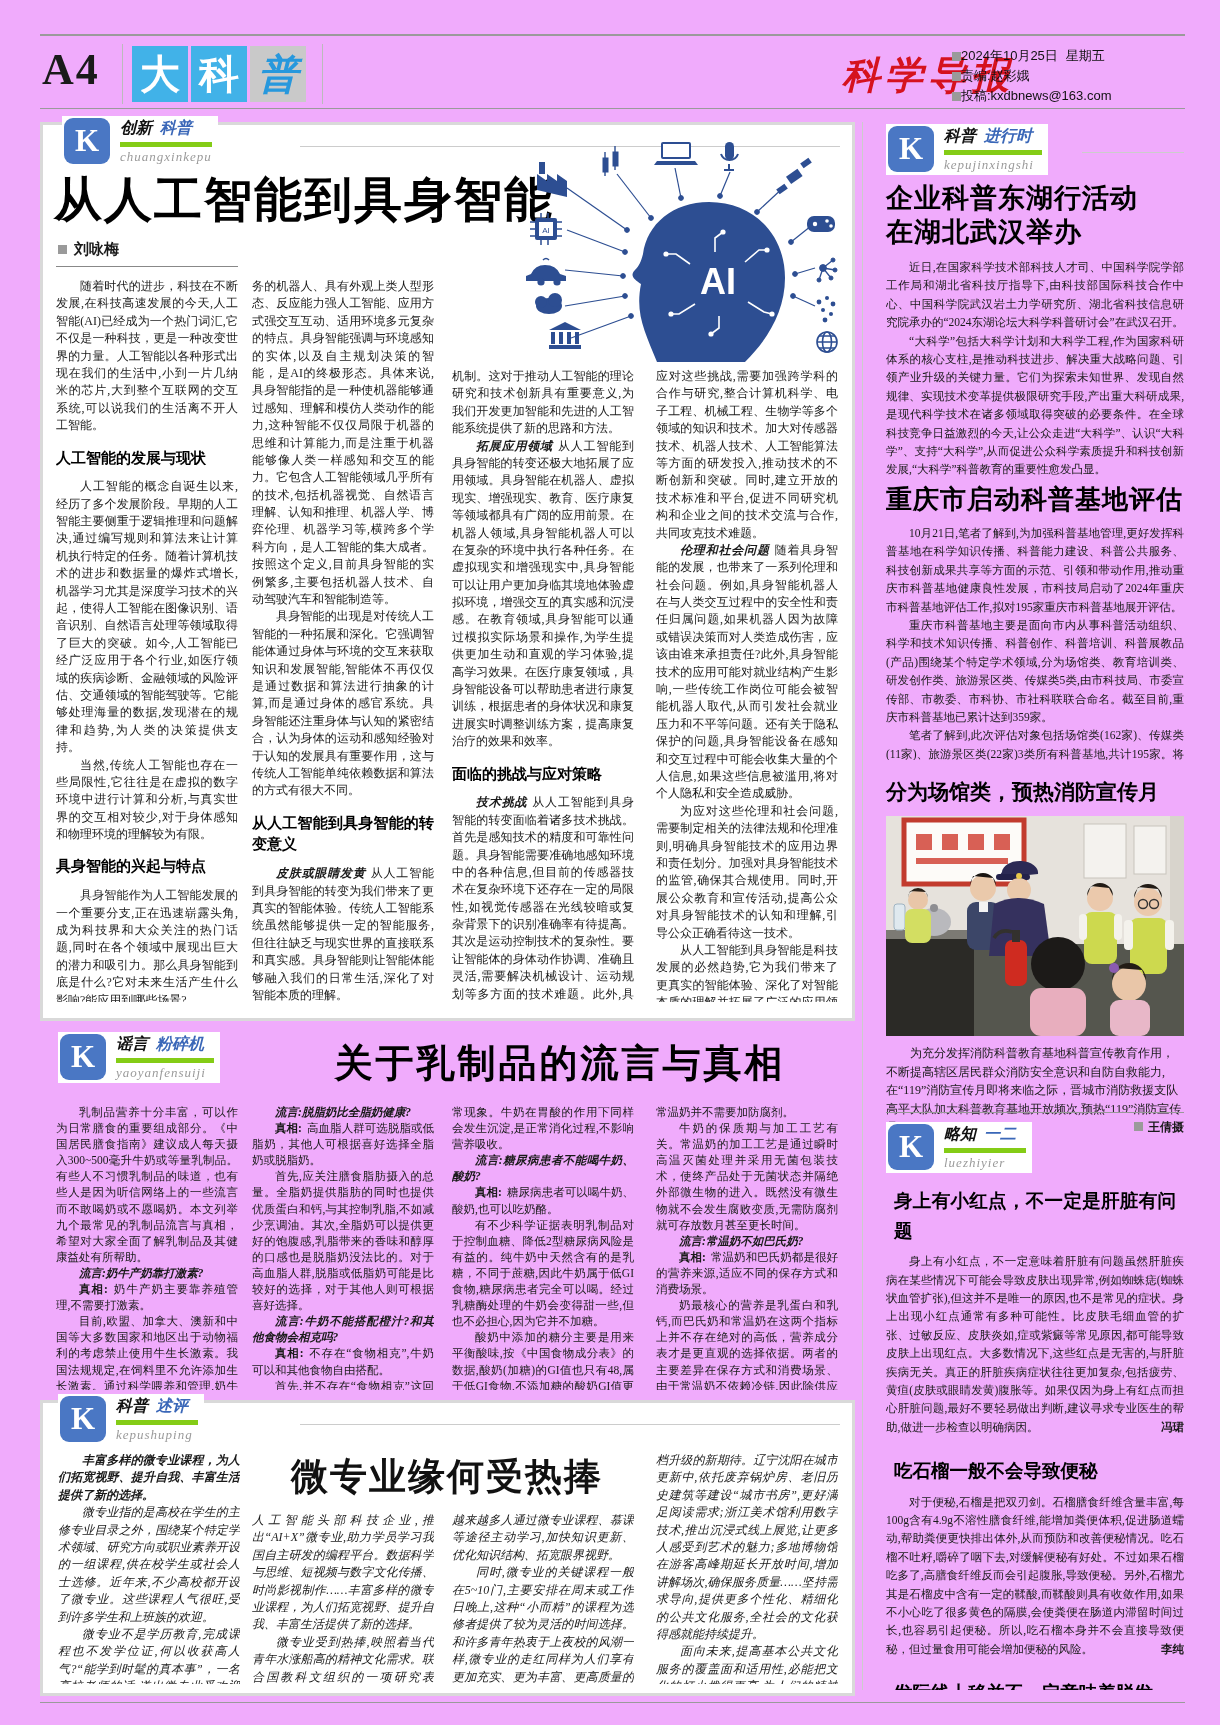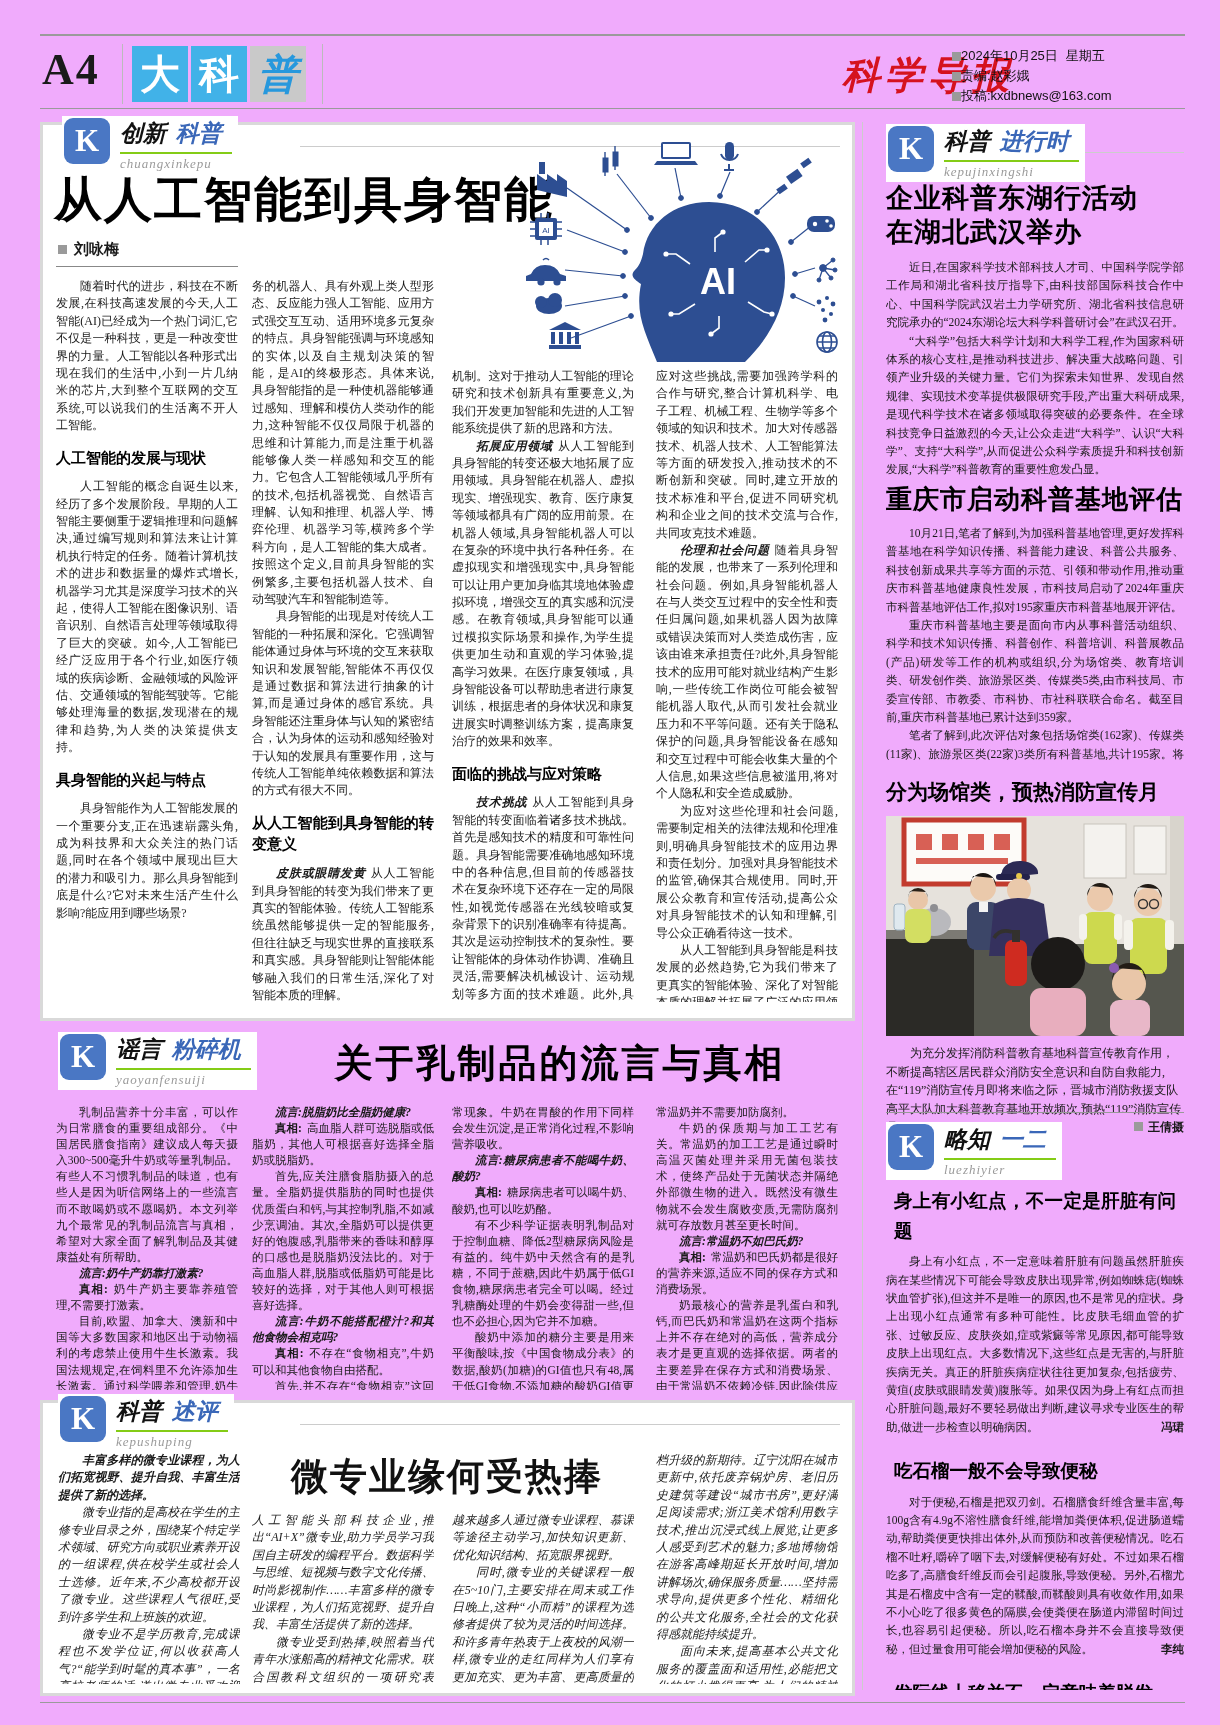--- a/index.html
+++ b/index.html
@@ -18,21 +18,21 @@
   .masthead{left:842px;top:50px;font-size:38px;font-weight:900;font-style:italic;color:#d5121e;letter-spacing:5px;}
   .hdr-info{left:952px;top:46px;width:233px;font-size:13px;line-height:20px;font-family:"Liberation Sans","DejaVu Sans",sans-serif;color:#111;}
   .hdr-info .hline{display:flex;align-items:center;white-space:nowrap;}
   .sq{display:inline-block;width:9px;height:9px;background:#9a9a9a;flex:0 0 auto;}
   
   .kbadge{position:absolute;display:flex;align-items:flex-start;background:#fff;padding:2px 6px 2px 2px;z-index:5;}
   .ktile{width:46px;height:46px;background:#4a77c4;color:#fff;border-radius:9px;
          display:flex;align-items:center;justify-content:center;font-size:31px;font-weight:900;
          font-family:"Liberation Serif",serif;}
   .kt{margin-left:10px;}
-  .kzh{font-size:23px;font-weight:800;border-bottom:2px solid #84cc16;padding:0 10px 3px 0;white-space:nowrap;}
+  .kzh{font-size:16px;font-weight:800;border-bottom:5px solid #84cc16;padding:0 10px 3px 0;white-space:nowrap;}
   .kzh .kb{color:#111;font-style:italic;}
   .kzh .kblue{color:#3a67b8;font-style:italic;margin-left:4px;}
   .kpy{font-size:13px;color:#9a9a9a;font-style:italic;padding-top:2px;letter-spacing:1px;}
   
   .gbox{position:absolute;border:3px solid #d9d9d9;background:#fff;}
   
   .feature-headline{left:54px;top:160px;width:660px;font-size:48px;font-weight:900;letter-spacing:2px;color:#000;
                     font-family:"Liberation Sans","DejaVu Sans",sans-serif;margin-top:8px;}
   .byline{left:58px;top:240px;width:180px;font-size:15px;font-weight:700;display:flex;align-items:center;gap:7px;}
   .colblk{position:absolute;width:182px;overflow:hidden;font-size:12px;line-height:1.45;text-align:justify;}
@@ -245,20 +245,21 @@
     <span class="sq"></span>
     <span>刘咏梅</span>
   </div>
   <div class="rule" style="left:56px;top:266px;width:182px;height:1px;background:#888"></div>
 
   <div class="colblk" style="left:56px;top:278px;height:724px">
 
   <p class="blk b-p"><span class="lead"></span><span>随着时代的进步，科技在不断发展,在科技高速发展的今天,人工智能(AI)已经成为一个热门词汇,它不仅是一种科技，更是一种改变世界的力量。人工智能以各种形式出现在我们的生活中,小到一片几纳米的芯片,大到整个互联网的交互系统,可以说我们的生活离不开人工智能。</span></p>
       <p class="blk b-h"><span class="lead"></span><span>人工智能的发展与现状</span></p>
       <p class="blk b-p"><span class="lead"></span><span>人工智能的概念自诞生以来,经历了多个发展阶段。早期的人工智能主要侧重于逻辑推理和问题解决,通过编写规则和算法来让计算机执行特定的任务。随着计算机技术的进步和数据量的爆炸式增长,机器学习尤其是深度学习技术的兴起，使得人工智能在图像识别、语音识别、自然语言处理等领域取得了巨大的突破。如今,人工智能已经广泛应用于各个行业,如医疗领域的疾病诊断、金融领域的风险评估、交通领域的智能驾驶等。它能够处理海量的数据,发现潜在的规律和趋势,为人类的决策提供支持。</span></p>
+      <p class="blk b-p"><span class="lead"></span><span>当然,传统人工智能也存在一些局限性,它往往是在虚拟的数字环境中进行计算和分析,与真实世界的交互相对较少,对于身体感知和物理环境的理解较为有限。</span></p>
       <p class="blk b-h"><span class="lead"></span><span>具身智能的兴起与特点</span></p>
       <p class="blk b-p"><span class="lead"></span><span>具身智能作为人工智能发展的一个重要分支,正在迅速崭露头角,成为科技界和大众关注的热门话题,同时在各个领域中展现出巨大的潜力和吸引力。那么具身智能到底是什么?它对未来生活产生什么影响?能应用到哪些场景?</span></p>
     </div>
   <div class="colblk" style="left:252px;top:278px;height:724px">
 
   <p class="blk b-c"><span class="lead"></span><span>务的机器人、具有外观上类人型形态、反应能力强人工智能、应用方式强交互互动、适用环境多元复杂的特点。具身智能强调与环境感知的实体,以及自主规划决策的智能，是AI的终极形态。具体来说,具身智能指的是一种使机器能够通过感知、理解和模仿人类动作的能力,这种智能不仅仅局限于机器的思维和计算能力,而是注重于机器能够像人类一样感知和交互的能力。它包含人工智能领域几乎所有的技术,包括机器视觉、自然语言理解、认知和推理、机器人学、博弈伦理、机器学习等,横跨多个学科方向，是人工智能的集大成者。按照这个定义,目前具身智能的实例繁多,主要包括机器人技术、自动驾驶汽车和智能制造等。</span></p>
       <p class="blk b-p"><span class="lead"></span><span>具身智能的出现是对传统人工智能的一种拓展和深化。它强调智能体通过身体与环境的交互来获取知识和发展智能,智能体不再仅仅是通过数据和算法进行抽象的计算,而是通过身体的感官系统。具身智能还注重身体与认知的紧密结合，认为身体的运动和感知经验对于认知的发展具有重要作用，这与传统人工智能单纯依赖数据和算法的方式有很大不同。</span></p>
       <p class="blk b-h"><span class="lead"></span><span>从人工智能到具身智能的转变意义</span></p>
       <p class="blk b-l"><span class="lead">皮肤或眼睛发黄</span><span>从人工智能到具身智能的转变为我们带来了更真实的智能体验。传统人工智能系统虽然能够提供一定的智能服务,但往往缺乏与现实世界的直接联系和真实感。具身智能则让智能体能够融入我们的日常生活,深化了对智能本质的理解。</span></p>
     </div>
@@ -387,21 +388,21 @@
         <p class="sb-p">“大科学”包括大科学计划和大科学工程,作为国家科研体系的核心支柱,是推动科技进步、解决重大战略问题、引领产业升级的关键力量。它们为探索未知世界、发现自然规律、实现技术变革提供极限研究手段,产出重大科研成果,是现代科学技术在诸多领域取得突破的必要条件。在全球科技竞争日益激烈的今天,让公众走进“大科学”、认识“大科学”、支持“大科学”,从而促进公众科学素质提升和科技创新发展,“大科学”科普教育的重要性愈发凸显。</p>
       </div>
     <p class="sb-p"></p>
   </div>
 
   <div class="abs news2-h">重庆市启动科普基地评估</div>
   <div class="abs sb" style="left:886px;top:524px;height:236px;overflow:hidden">
     <div>
 
     <p class="sb-p">10月21日,笔者了解到,为加强科普基地管理,更好发挥科普基地在科学知识传播、科普能力建设、科普公共服务、科技创新成果共享等方面的示范、引领和带动作用,推动重庆市科普基地健康良性发展，市科技局启动了2024年重庆市科普基地评估工作,拟对195家重庆市科普基地展开评估。</p>
-        <p class="sb-p">重庆市科普基地主要是面向市内从事科普活动组织、科学和技术知识传播、科普创作、科普培训、科普展教品(产品)研发等工作的机构或组织,分为场馆类、教育培训类、研发创作类、旅游景区类、传媒类5类,由市科技局、市委宣传部、市教委、市科协、市社科联联合命名。截至目前,重庆市科普基地已累计达到359家。</p>
+        <p class="sb-p">重庆市科普基地主要是面向市内从事科普活动组织、科学和技术知识传播、科普创作、科普培训、科普展教品(产品)围绕某个特定学术领域,分为场馆类、教育培训类、研发创作类、旅游景区类、传媒类5类,由市科技局、市委宣传部、市教委、市科协、市社科联联合命名。截至目前,重庆市科普基地已累计达到359家。</p>
       </div>
     <p class="sb-p"><span>笔者了解到,此次评估对象包括场馆类(162家)、传媒类(11家)、旅游景区类(22家)3类所有科普基地,共计195家。将重点关注科普基地建设情况及未来发展,包括科普能力(科普展示、科普创作等)、科普经费投入、基础设施(场所)建设、管理制度及工作计划制定、专职科普人员匹配、对外科普合作与交流能力、科普活动开展等。</span></p>
   </div>
 
   <div class="abs photo-h">分为场馆类，预热消防宣传月</div>
 
   <svg class="abs" style="left:886px;top:816px;width:298px;height:220px" viewBox="0 0 298 220">
     <rect x="0" y="0" width="298" height="140" fill="#e6e2dc"></rect>
     <rect x="284" y="0" width="14" height="140" fill="#d8d4cc"></rect>
     <rect x="18" y="4" width="120" height="64" fill="#fdfbf8" stroke="#c23b2e" stroke-width="5"></rect>

